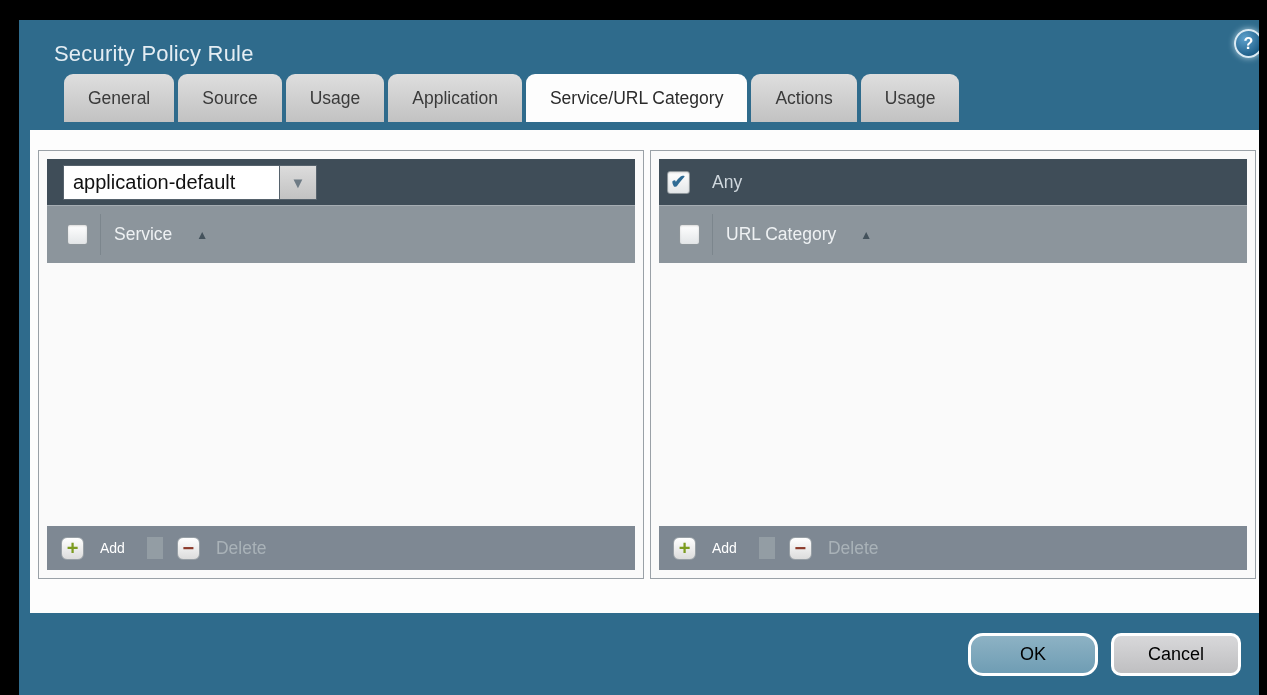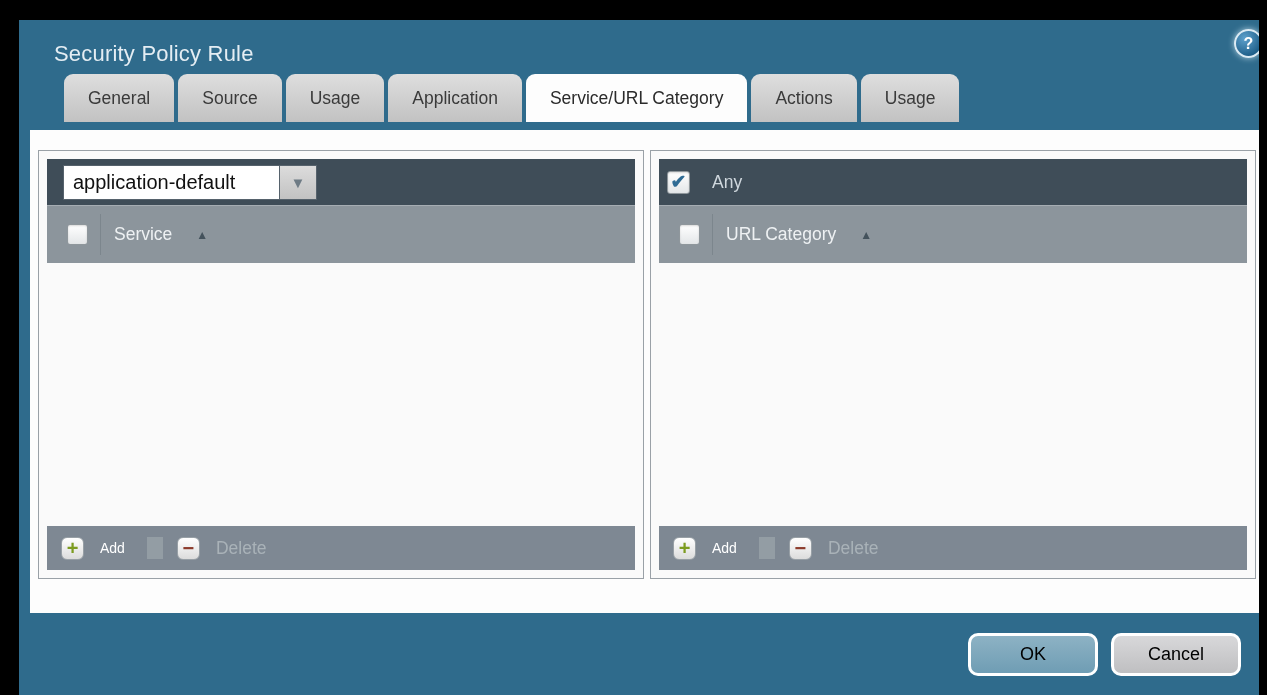--- a/index.html
+++ b/index.html
@@ -142,21 +142,21 @@
   .btn-row {
     position:absolute; right:30px; bottom:23px;
     display:flex; gap:13px;
   }
   .btn {
     width:130px; height:43px; border-radius:10px;
     border:3px solid #fff; font-size:18px; color:#000;
     display:flex; align-items:center; justify-content:center;
     cursor:pointer; font-family:"Liberation Sans", sans-serif;
   }
-  .btn.ok     { background:linear-gradient(#8db2c4,#6f9db4); }
+  .btn.ok     { background:linear-gradient(#8db2c4,#6f9db4);border-radius:15px; }
   .btn.cancel { background:linear-gradient(#d8d8da,#bfbfc1); }
 </style>
 </head>
 <body>
 
 <div class="screen">
   <div class="dialog">
 
     <div class="title">Security Policy Rule</div>
     <div class="help">?</div>

